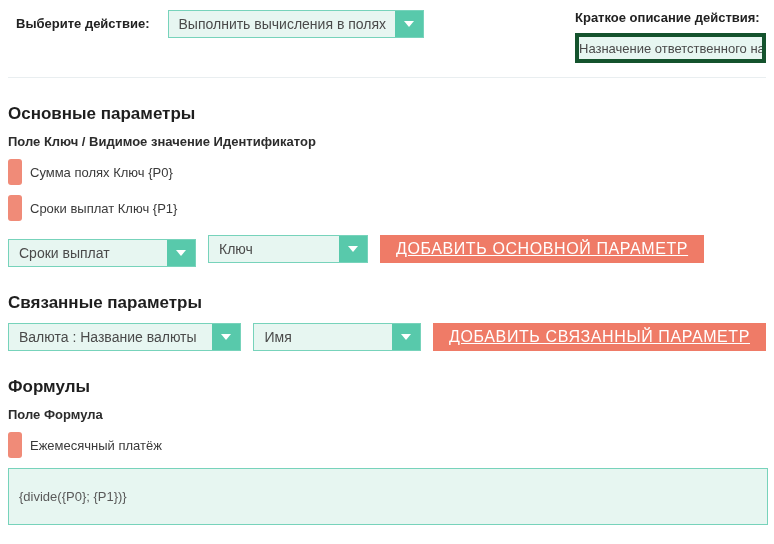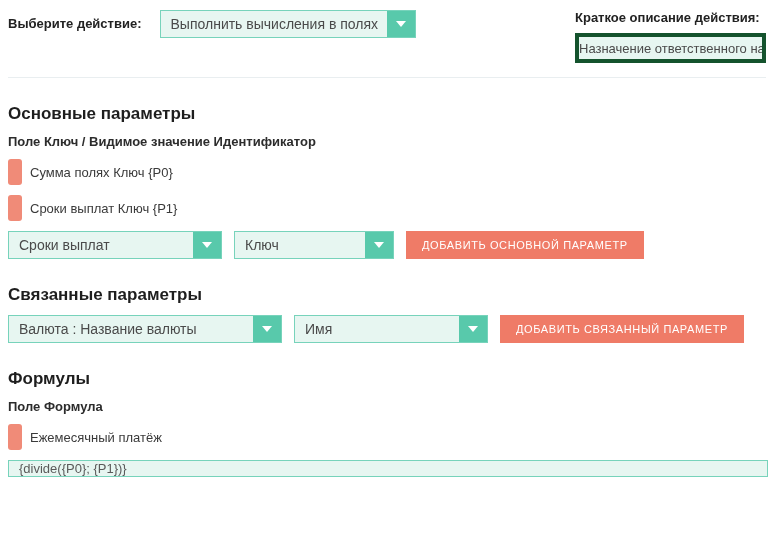--- a/index.html
+++ b/index.html
@@ -11,21 +11,21 @@
     width: 774px;
     padding: 10px 8px;
   }
   .top-row {
     display: flex;
     align-items: flex-start;
     gap: 18px;
     padding-bottom: 14px;
     border-bottom: 1px solid #e9eef0;
   }
-  .top-label { font-weight: 700; color: #222; padding-top: 6px; }
+  .top-label { font-weight: 700; color: #222; padding-top: 6px; margin-left: 8px; }
   .select {
     position: relative;
     display: inline-flex;
     align-items: center;
     background: #e7f6f1;
     border: 1px solid #77d3bb;
     height: 28px;
     padding: 0 34px 0 10px;
     color: #4a4a4a;
     font-size: 14px;
@@ -82,42 +82,43 @@
     flex-shrink: 0;
   }
   .param-text { color: #3a3a3a; }
 
   .controls-row {
     display: flex;
     align-items: center;
     gap: 12px;
     margin-top: 6px;
   }
-  .sel-w1 { width: 214px; }
+  .sel-w1 { width: 188px; margin-top: 8px; }
   .sel-w2 { width: 160px; }
   .sel-w3 { width: 274px; }
   .sel-w4 { width: 194px; }
 
   .btn-coral {
     background: #ef7b67;
     color: #fff;
     border: none;
     height: 28px;
     padding: 0 16px;
-    font-size: 11px;
+    font-size: 16px;
     letter-spacing: 0.6px;
     font-weight: 500;
     cursor: pointer;
     white-space: nowrap;
+    text-decoration: underline;
   }
 
   .formula-box {
     background: #e7f6f1;
     border: 1px solid #77d3bb;
-    padding: 0 10px;
+    padding: 20px 10px;
     color: #5a5a5a;
     font-size: 13px;
     margin-top: 4px;
     width: 760px;
   }
 </style>
 </head>
 <body>
 
 <div class="top-row">

